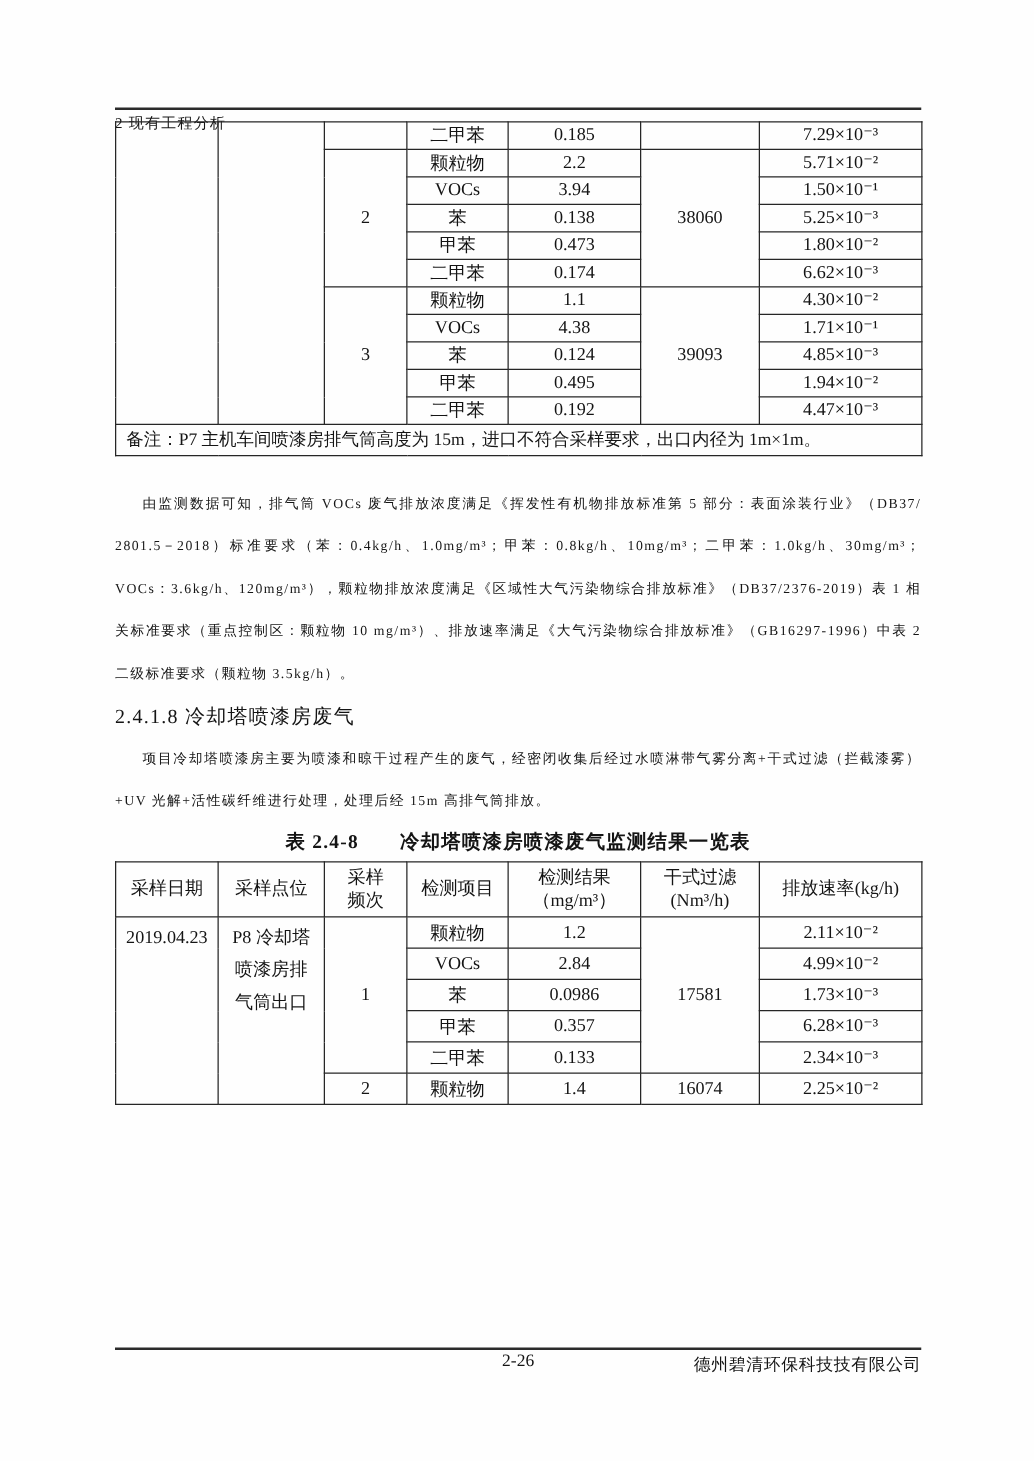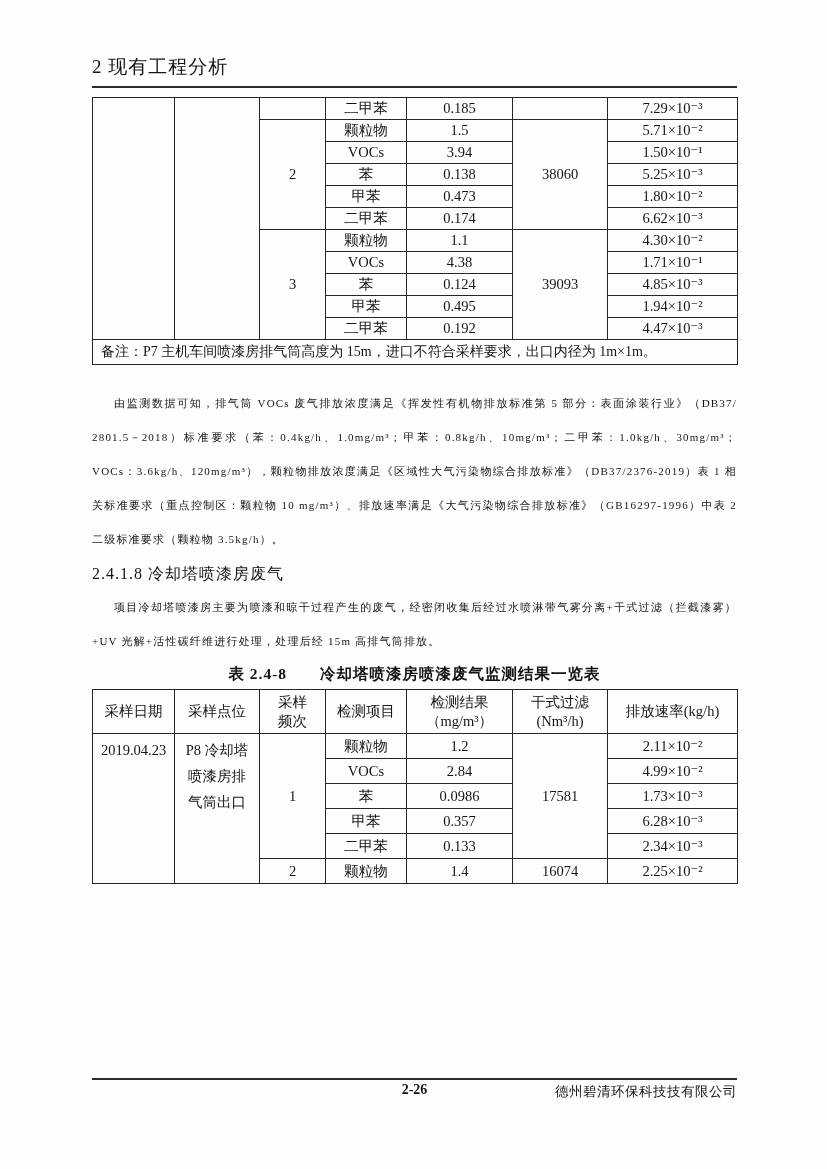--- a/index.html
+++ b/index.html
@@ -12,21 +12,21 @@
     overflow: hidden;
   }
   .page { position: absolute; inset: 0; background: #fefefe; }
 
   
   .header {
     position: absolute; top: 54px; left: 92px; width: 645px;
     display: flex; justify-content: space-between; align-items: flex-end;
   }
   .header-left { font-size: 13.5px; letter-spacing: 0.5px; }
-  .header-right { font-size: 19px; letter-spacing: 1px; }
+  .header-right { font-size: 12px; letter-spacing: 1px; margin-top: 36px; }
   .header-rule {
     position: absolute; top: 86px; left: 92px; width: 645px;
     height: 2px; background: #2b2b2b;
   }
 
   
   .content { position: absolute; top: 97px; left: 92px; width: 645px; }
 
   table { border-collapse: collapse; width: 645px; table-layout: fixed; }
   td, th {
@@ -54,21 +54,21 @@
   .caption {
     text-align: center; font-weight: bold; font-size: 15.5px;
     letter-spacing: 1px; margin-top: 3px; line-height: 26px; margin-bottom: 2px;
   }
 
   
   .footer {
     position: absolute; top: 1078px; left: 92px; width: 645px;
     border-top: 2px solid #2b2b2b; padding-top: 2px;
   }
-  .footer-page { text-align: center; font-size: 14px; font-weight: bold; }
+  .footer-page { text-align: center; font-size: 14px; }
   .footer-company { position: absolute; right: 0; top: 3px; font-size: 13.5px; letter-spacing: 0.5px; }
 </style>
 </head>
 <body>
 
 <div class="page">
 
   <div class="header">
     <span class="header-right">2 现有工程分析</span>
   </div>
@@ -92,21 +92,21 @@
         <td rowspan="11"></td>
         <td></td>
         <td>二甲苯</td>
         <td>0.185</td>
         <td></td>
         <td>7.29×10⁻³</td>
       </tr>
       <tr>
         <td rowspan="5">2</td>
         <td>颗粒物</td>
-        <td>1.5</td>
+        <td>2.2</td>
         <td rowspan="5">38060</td>
         <td>5.71×10⁻²</td>
       </tr>
       <tr>
         <td>VOCs</td>
         <td>3.94</td>
         <td>1.50×10⁻¹</td>
       </tr>
       <tr>
         <td>苯</td>

